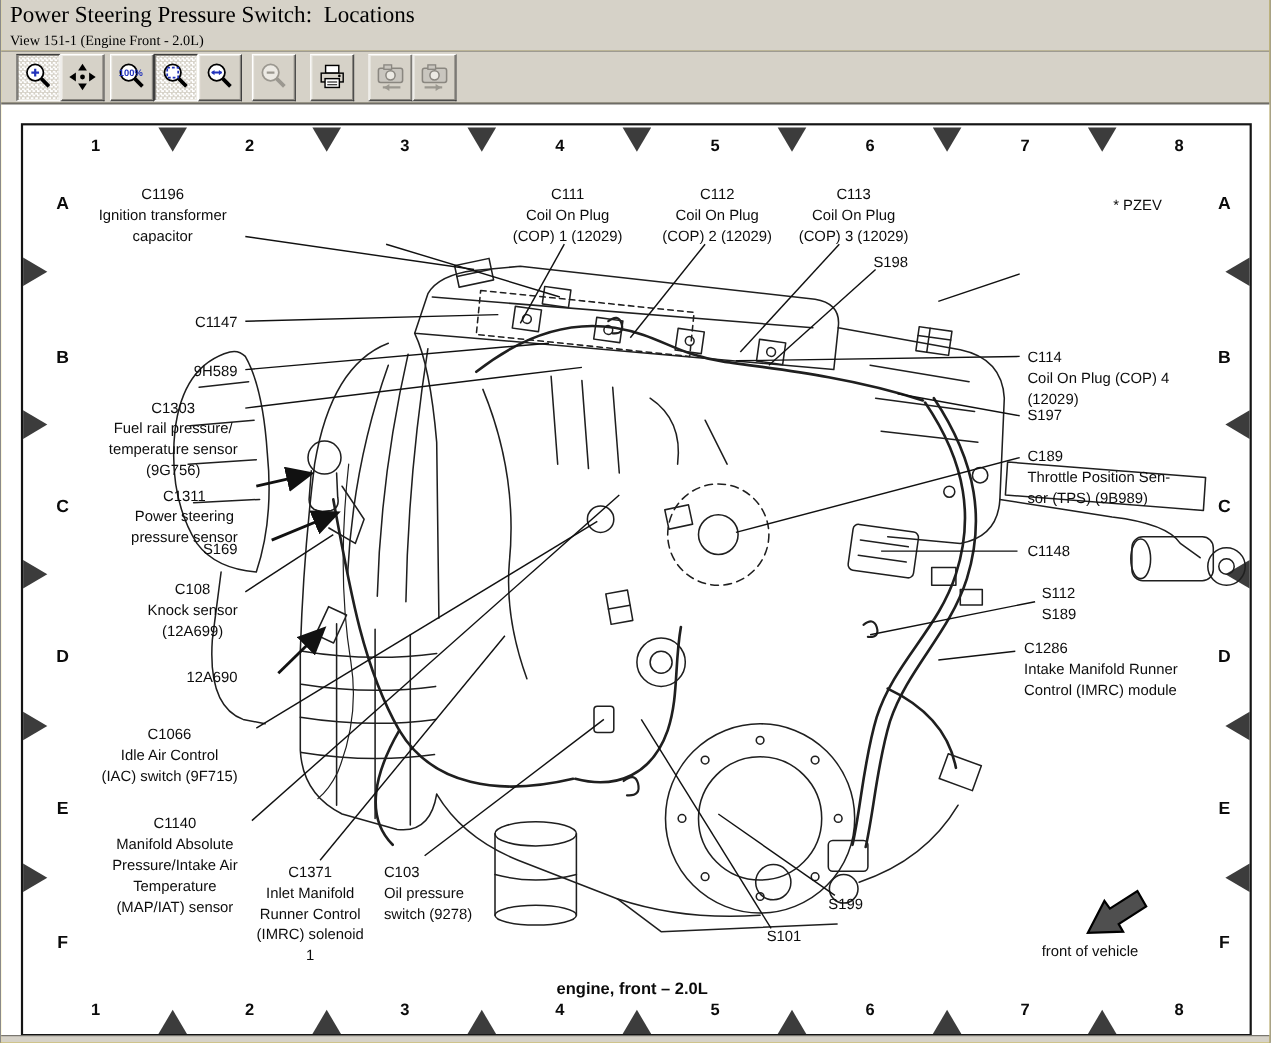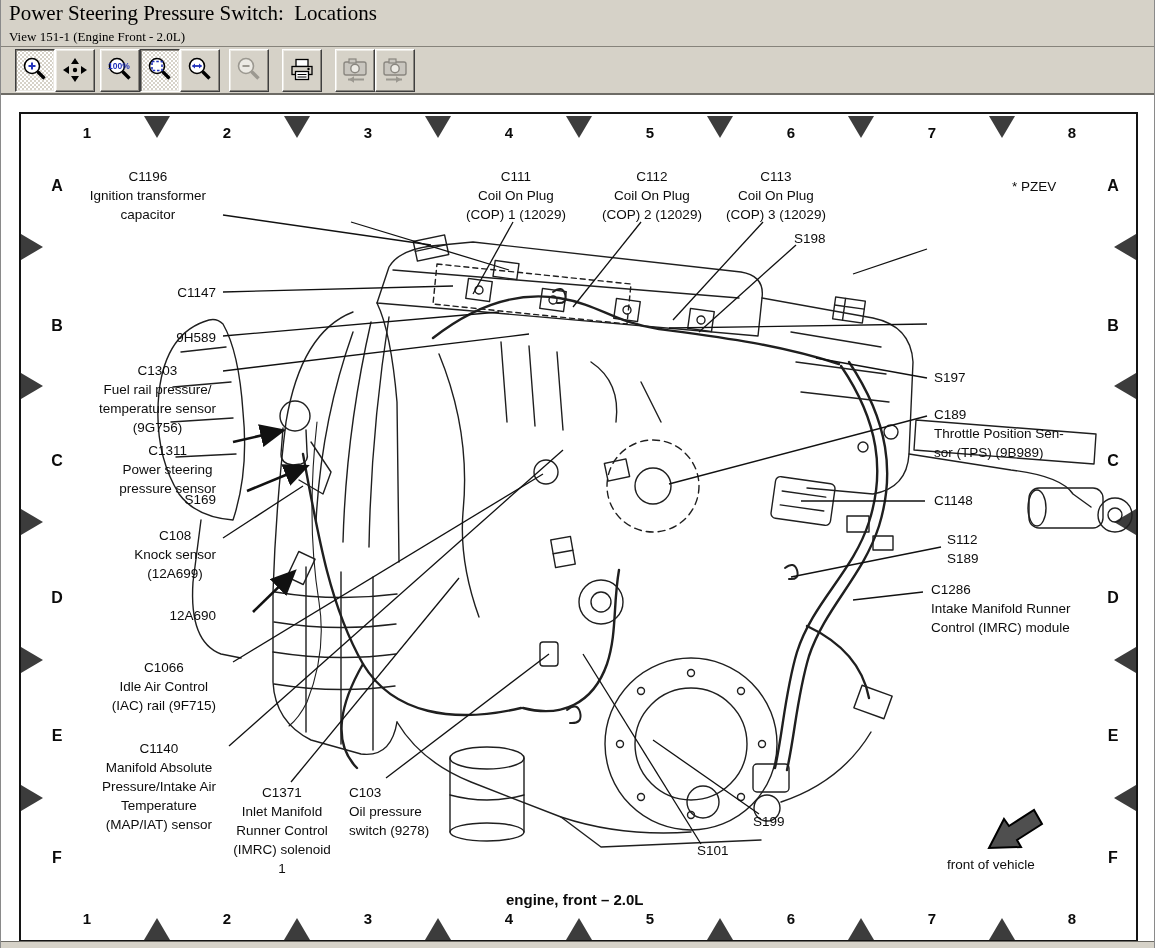--- a/index.html
+++ b/index.html
@@ -366,20 +366,23 @@
 Coil On Plug
 (COP) 1 (12029)</div>
     <div class="lbl center" style="left:588px;top:72px;width:126px">C112
 Coil On Plug
 (COP) 2 (12029)</div>
     <div class="lbl center" style="left:712px;top:72px;width:126px">C113
 Coil On Plug
 (COP) 3 (12029)</div>
     <div class="lbl" style="left:793px;top:134px">S198</div>
     <div class="lbl" style="left:1011px;top:82px">* PZEV</div>
+    <div class="lbl" style="left:933px;top:220px">C114
+Coil On Plug (COP) 4
+(12029)</div>
     <div class="lbl" style="left:933px;top:273px">S197</div>
     <div class="lbl" style="left:933px;top:310px">C189
 Throttle Position Sen-
 sor (TPS) (9B989)</div>
     <div class="lbl" style="left:933px;top:396px">C1148</div>
     <div class="lbl" style="left:946px;top:435px">S112
 S189</div>
     <div class="lbl" style="left:930px;top:485px">C1286
 Intake Manifold Runner
 Control (IMRC) module</div>
@@ -392,21 +395,21 @@
     <div class="lbl right" style="right:940px;top:346px">C1311
 Power steering
 pressure sensor</div>
     <div class="lbl right" style="right:940px;top:395px">S169</div>
     <div class="lbl right" style="right:940px;top:431px">C108
 Knock sensor
 (12A699)</div>
     <div class="lbl right" style="right:940px;top:511px">12A690</div>
     <div class="lbl right" style="right:940px;top:563px">C1066
 Idle Air Control
-(IAC) rail (9F715)</div>
+(IAC) switch (9F715)</div>
     <div class="lbl right" style="right:940px;top:644px">C1140
 Manifold Absolute
 Pressure/Intake Air
 Temperature
 (MAP/IAT) sensor</div>
     <div class="lbl center" style="left:228px;top:688px;width:106px">C1371
 Inlet Manifold
 Runner Control
 (IMRC) solenoid 1</div>
     <div class="lbl" style="left:348px;top:688px">C103

